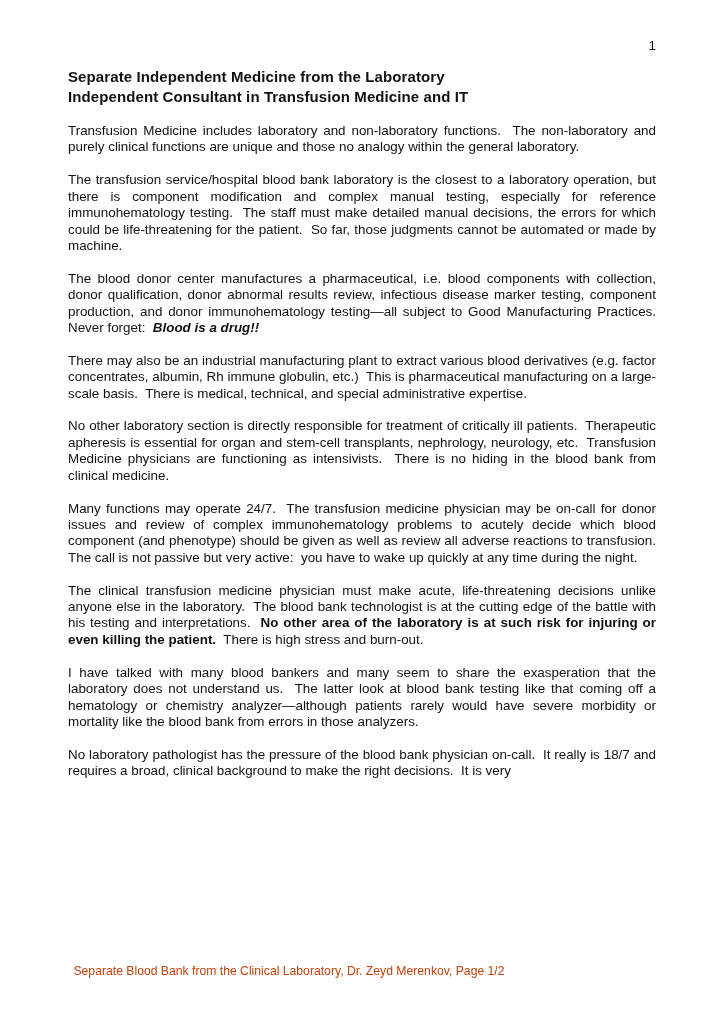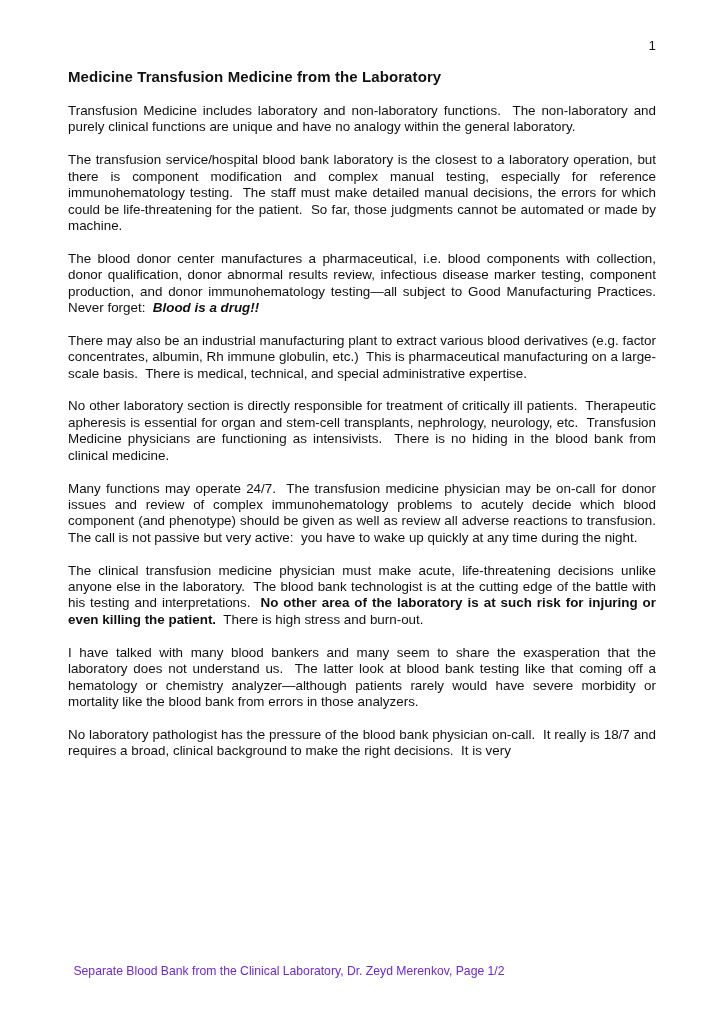--- a/index.html
+++ b/index.html
@@ -40,37 +40,38 @@
     text-align: justify;
     white-space: pre-wrap;
   }
   .footer {
     position: absolute;
     top: 964px; left: 0;
     width: 578px;
     text-align: center;
     font-size: 12.2px;
     line-height: 15px;
-    color: #6d28d9;
+    color: #c2410c;
   }
 </style>
 </head>
 <body>
 
 <div class="page">
   <div class="content">
 
     <div class="page-number">1</div>
 
     <div class="heading">
-      <div>Medicine Transfusion Medicine from the Laboratory</div>
+      <div>Separate Independent Medicine from the Laboratory</div>
+      <div>Independent Consultant in Transfusion Medicine and IT</div>
     </div>
 
     <div class="doc-body">
-      <p><span>Transfusion Medicine includes laboratory and non-laboratory functions.  The non-laboratory and purely clinical functions are unique and have no analogy within the general laboratory.</span></p>
+      <p><span>Transfusion Medicine includes laboratory and non-laboratory functions.  The non-laboratory and purely clinical functions are unique and those no analogy within the general laboratory.</span></p>
       <p><span>The transfusion service/hospital blood bank laboratory is the closest to a laboratory operation, but there is component modification and complex manual testing, especially for reference immunohematology testing.  The staff must make detailed manual decisions, the errors for which could be life-threatening for the patient.  So far, those judgments cannot be automated or made by machine.</span></p>
       <p><span>The blood donor center manufactures a pharmaceutical, i.e. blood components with collection, donor qualification, donor abnormal results review, infectious disease marker testing, component production, and donor immunohematology testing—all subject to Good Manufacturing Practices.  Never forget:  </span><span style="font-weight: bold; font-style: italic;">Blood is a drug!!</span></p>
       <p><span>There may also be an industrial manufacturing plant to extract various blood derivatives (e.g. factor concentrates, albumin, Rh immune globulin, etc.)  This is pharmaceutical manufacturing on a large-scale basis.  There is medical, technical, and special administrative expertise.</span></p>
       <p><span>No other laboratory section is directly responsible for treatment of critically ill patients.  Therapeutic apheresis is essential for organ and stem-cell transplants, nephrology, neurology, etc.  Transfusion Medicine physicians are functioning as intensivists.  There is no hiding in the blood bank from clinical medicine.</span></p>
       <p><span>Many functions may operate 24/7.  The transfusion medicine physician may be on-call for donor issues and review of complex immunohematology problems to acutely decide which blood component (and phenotype) should be given as well as review all adverse reactions to transfusion.  The call is not passive but very active:  you have to wake up quickly at any time during the night.</span></p>
       <p><span>The clinical transfusion medicine physician must make acute, life-threatening decisions unlike anyone else in the laboratory.  The blood bank technologist is at the cutting edge of the battle with his testing and interpretations.  </span><span style="font-weight: bold;">No other area of the laboratory is at such risk for injuring or even killing the patient.</span><span>  There is high stress and burn-out.</span></p>
       <p><span>I have talked with many blood bankers and many seem to share the exasperation that the laboratory does not understand us.  The latter look at blood bank testing like that coming off a hematology or chemistry analyzer—although patients rarely would have severe morbidity or mortality like the blood bank from errors in those analyzers.</span></p>
       <p><span>No laboratory pathologist has the pressure of the blood bank physician on-call.  It really is 18/7 and requires a broad, clinical background to make the right decisions.  It is very</span></p>
     </div>
 

